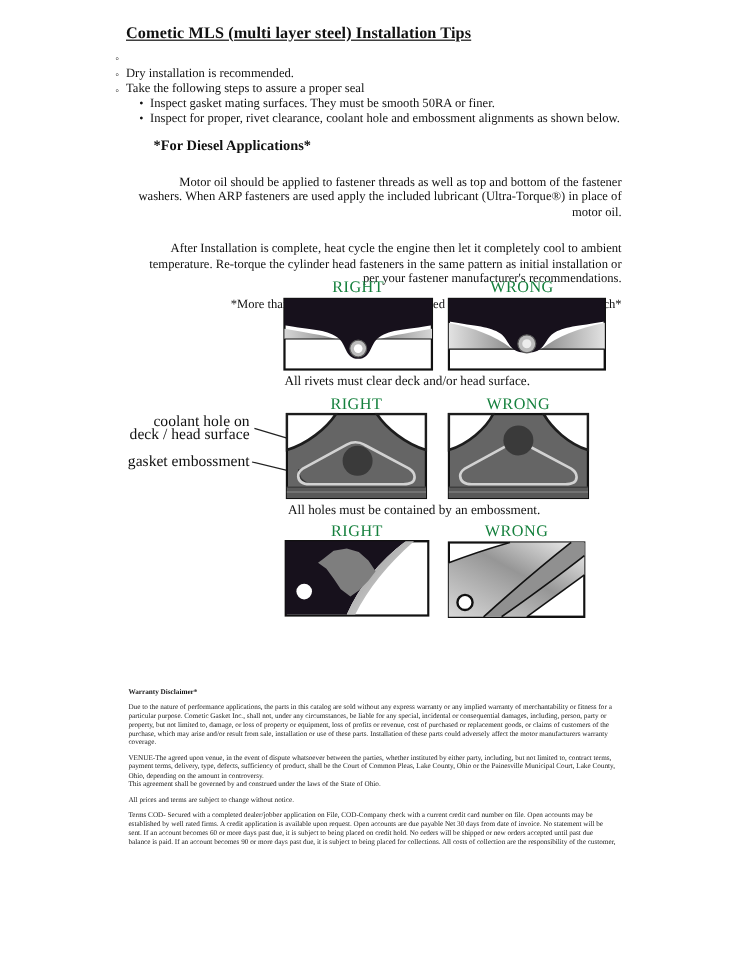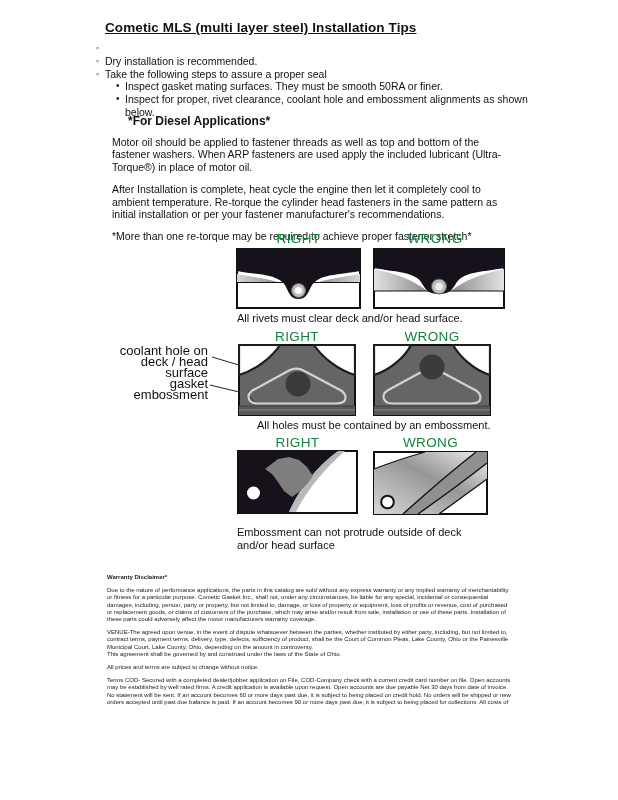--- a/index.html
+++ b/index.html
@@ -1,30 +1,30 @@
 <!DOCTYPE html>
 <html><head>
 <meta charset="utf-8">
 <style>
   html,body{margin:0;padding:0;background:#ffffff;}
   .page{
     position:relative;width:618px;height:705px;background:#ffffff;overflow:hidden;
-    font-family:Liberation Sans, sans-serif;color:#111;
+    font-family:Liberation Serif, serif;color:#111;
   }
   
   .intro{position:absolute;left:96px;top:20px;width:432px;}
   .doc-title{margin:0 0 7px 9px;font-size:13.5px;font-weight:bold;text-decoration:underline;letter-spacing:.1px;}
   .b-row{display:flex;align-items:flex-start;font-size:10.5px;line-height:12.8px;}
   .b-row .mk{width:9px;flex:0 0 9px;font-size:9px;line-height:12.8px;}
   .b-row.sub{margin-left:20px;}
   .b-row.sub .mk{font-size:10px;}
   
   .diesel{position:absolute;left:112px;top:114px;width:406px;}
   .diesel-h{font-size:12px;font-weight:bold;margin:0 0 8px 16px;}
-  .diesel p{margin:0 0 10px 0;font-size:10.5px;line-height:12.4px;}
+  .diesel p{margin:18px 0 10px 0;font-size:10.5px;line-height:12.4px;text-align:right;}
   .diesel .note{margin-top:2px;}
   
   .dg-h{position:absolute;font-size:13.5px;letter-spacing:.4px;text-align:center;color:#15803d;}
   .dg-cap{position:absolute;font-size:11px;line-height:12.5px;color:#111;}
   .dg-box{position:absolute;line-height:0;}
   .dg-label{position:absolute;font-size:13px;line-height:11px;text-align:right;color:#111;}
   .leader{position:absolute;}
   
   .legal{position:absolute;left:107px;top:574px;width:406px;font-size:6px;line-height:7.2px;color:#1a1a1a;}
   .legal .lh{font-weight:bold;margin-bottom:6px;}
@@ -151,21 +151,21 @@
       <rect x="1" y="62" width="116" height="9" fill="#595959"></rect>
       <line x1="1" y1="62" x2="117" y2="62" stroke="#3f3f3f" stroke-width="1.2"></line>
       <line x1="1" y1="66" x2="117" y2="66" stroke="#989898" stroke-width="0.7"></line>
       <path d="M1,1 H38 C32,13 17,26 1,31 Z" fill="#ffffff" stroke="#1d1d1d" stroke-width="2.2"></path>
       <path d="M117,1 H80 C87,13 101,26 117,31 Z" fill="#ffffff" stroke="#1d1d1d" stroke-width="2.2"></path>
       <path d="M20,59.5 Q11,59.5 10.5,53 Q10.2,49.5 14,46.8 L51,26.5 Q58.5,22.5 66,26.8 L103,46.5 Q107.5,49.5 107.5,53.5 Q107.5,59.5 98,59.5 Z" stroke="#d2d2d2" stroke-width="2.2" fill="none" stroke-linejoin="round"></path>
       <circle cx="59" cy="23" r="12.5" fill="#3a3a3a"></circle>
     </svg>
   </div>
 
-  <div class="dg-cap" style="left:240px;top:419px;margin-left:17px;">All holes must be contained by an embossment.</div>
+  <div class="dg-cap" style="left:240px;top:419px;">All holes must be contained by an embossment.</div>
 
   <div class="dg-h" style="left:237px;top:435px;width:121px;">RIGHT</div>
   <div class="dg-h" style="left:373px;top:435px;width:115px;">WRONG</div>
 
   <div class="dg-box" style="left:237px;top:450px;">
     <svg width="121" height="64" viewBox="0 0 121 64">
       <defs>
         <linearGradient id="s3g" x1="0" y1="0" x2="1" y2="1">
             <stop offset="0" stop-color="#8a8a8a"></stop>
             <stop offset="1" stop-color="#ececec"></stop>
@@ -192,24 +192,20 @@
       <path d="M1,18 Q24,9 52,1 H114 V28 Q92,44 66,63 H1 Z" fill="url(#s4g)"></path>
       <path d="M1,18 Q24,9 52,1" stroke="#111" stroke-width="1.3" fill="none"></path>
       <path d="M114,28 Q92,44 66,63" stroke="#111" stroke-width="1.3" fill="none"></path>
       <path d="M30,63 Q70,27 103,1 H114 V12 Q86,34 45,63 Z" fill="#909090"></path>
       <path d="M30,63 Q70,27 103,1" stroke="#111" stroke-width="1.4" fill="none"></path>
       <path d="M114,12 Q86,34 45,63" stroke="#111" stroke-width="1.4" fill="none"></path>
       <circle cx="14.5" cy="51" r="6.3" fill="#ffffff" stroke="#111" stroke-width="2"></circle>
     </svg>
   </div>
 
-  <div class="dg-cap" style="left:237px;top:526px;">
-    <div>Embossment can not protrude outside of deck</div>
-    <div>and/or head surface</div>
-  </div>
 
   <div class="legal">
     <div class="lh">Warranty Disclaimer*</div>
     <div class="lp">Due to the nature of performance applications, the parts in this catalog are sold without any express warranty or any implied warranty of merchantability or fitness for a particular purpose.  Cometic Gasket Inc., shall not, under any circumstances, be liable for any special, incidental or consequential damages, including, person, party or property, but not limited to, damage, or loss of property or equipment, loss of profits or revenue, cost of purchased or replacement goods, or claims of customers of the purchase, which may arise and/or result from sale, installation or use of these parts.  Installation of these parts could adversely affect the motor manufacturers warranty coverage.</div>
     <div class="lp">
       <div>VENUE-The agreed upon venue, in the event of dispute whatsoever between the parties, whether instituted by either party, including, but not limited to, contract terms, payment terms, delivery, type, defects, sufficiency of product, shall be the Court of Common Pleas, Lake County, Ohio or the Painesville Municipal Court, Lake County, Ohio, depending on the amount in controversy.</div>
       <div>This agreement shall be governed by and construed under the laws of the State of Ohio.</div>
     </div>
     <div class="lp">All prices and terms are subject to change without notice.</div>
     <div class="lp">Terms COD- Secured with a completed dealer/jobber application on File, COD-Company check with a current credit card number on file.  Open accounts may be established by well rated firms.  A credit application is available upon request.  Open accounts are due payable Net 30 days from date of invoice.  No statement will be sent.  If an account becomes 60 or more days past due, it is subject to being placed on credit hold.  No orders will be shipped or new orders accepted until past due balance is paid.  If an account becomes 90 or more days past due, it is subject to being placed for collections.  All costs of collection are the responsibility of the customer, including attorney fees, court costs, and other expenses of litigation.</div>

